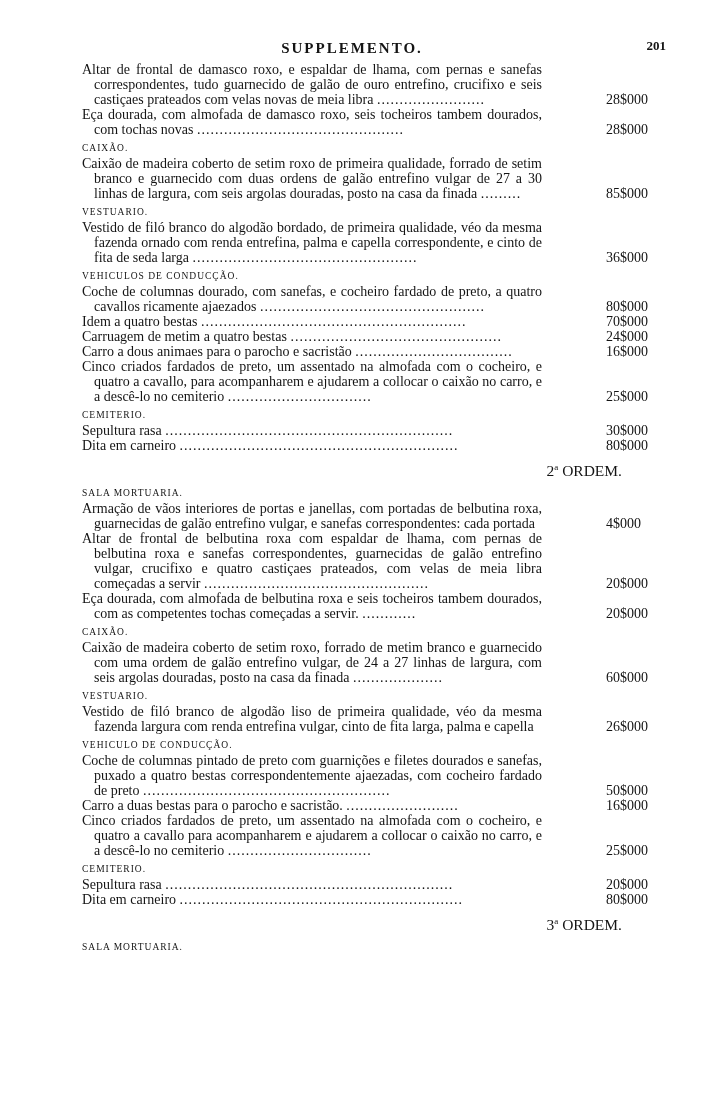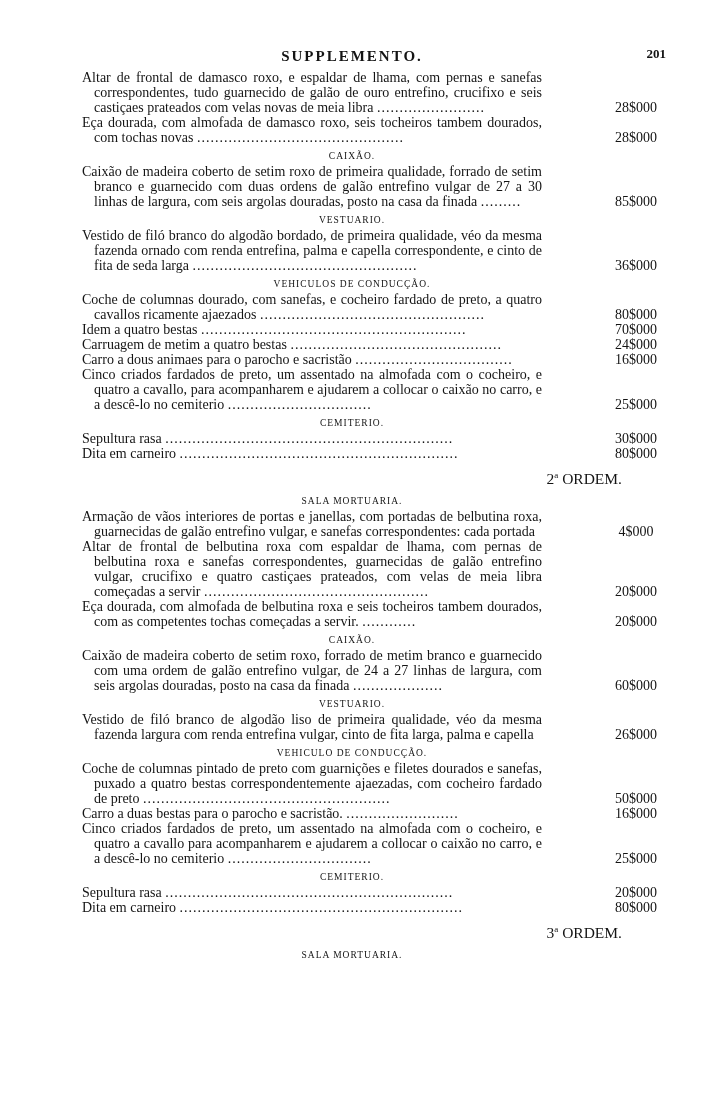--- a/index.html
+++ b/index.html
@@ -1,27 +1,27 @@
 <!DOCTYPE html>
 <html><head>
 <meta charset="utf-8">
 <style>
   html, body { margin: 0; padding: 0; background: #ffffff; }
   body { width: 715px; height: 1111px; position: relative; overflow: hidden;
          font-family: "Liberation Serif", "DejaVu Serif", serif; color: #141414; }
-  .page { position: absolute; left: 82px; top: 46px; width: 540px; }
+  .page { position: absolute; left: 82px; top: 38px; width: 540px; }
   .running-head { position: relative; height: 24px; }
   .running-title { position: absolute; left: 0; right: 0; top: 2px; text-align: center;
                    font-size: 15px; font-weight: bold; letter-spacing: 2px; }
   .page-number { position: absolute; right: -44px; top: 0px; font-size: 13px; font-weight: bold; }
   .entry { position: relative; font-size: 14px; line-height: 15px; }
   .entry .text { display: block; padding-left: 12px; text-indent: -12px; padding-right: 80px; text-align: justify; }
-  .entry .price { position: absolute; right: -44px; bottom: 0; width: 60px; text-align: center; white-space: nowrap; }
+  .entry .price { position: absolute; right: -44px; bottom: 0; width: 60px; text-align: left; white-space: nowrap; }
   .leaders { letter-spacing: 1px; }
-  .section-heading { text-align: center; font-size: 9.5px; letter-spacing: 1px; margin: 6px 0 3px 0; text-transform: uppercase; }
+  .section-heading { font-size: 9.5px; letter-spacing: 1px; margin: 6px 0 3px 0; text-transform: uppercase; }
   .order-heading { text-align: right; font-size: 15.5px; margin: 9px 0 8px 0; }
   .order-heading sup { font-size: 9px; }
 </style>
 </head>
 <body>
 
 <div class="page">
 
   <div class="running-head">
     <div class="running-title">SUPPLEMENTO.</div>

